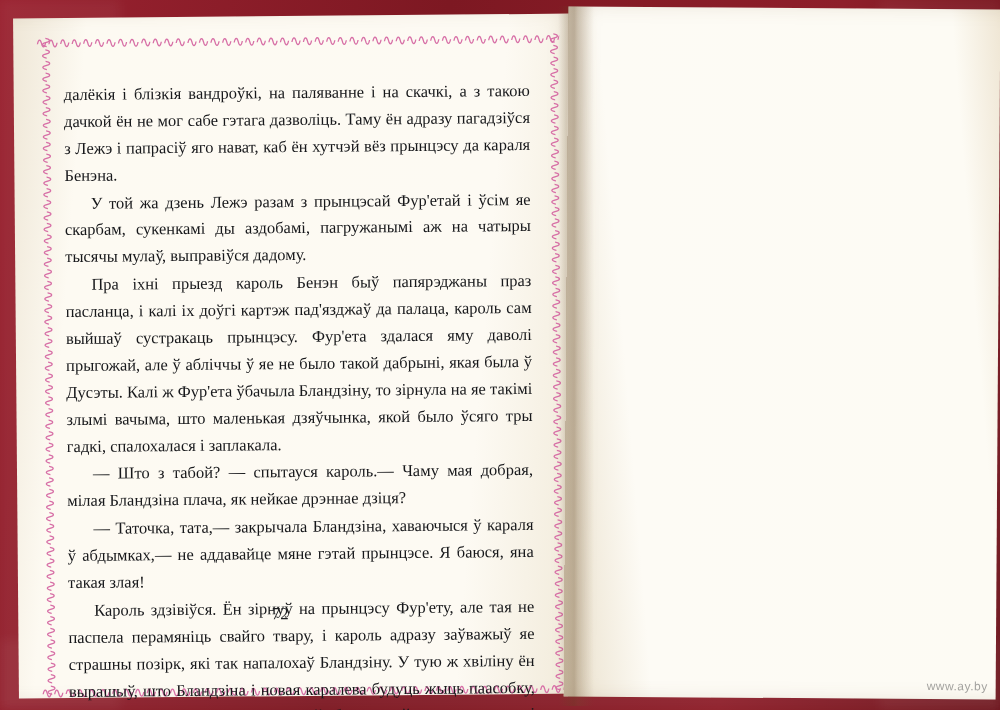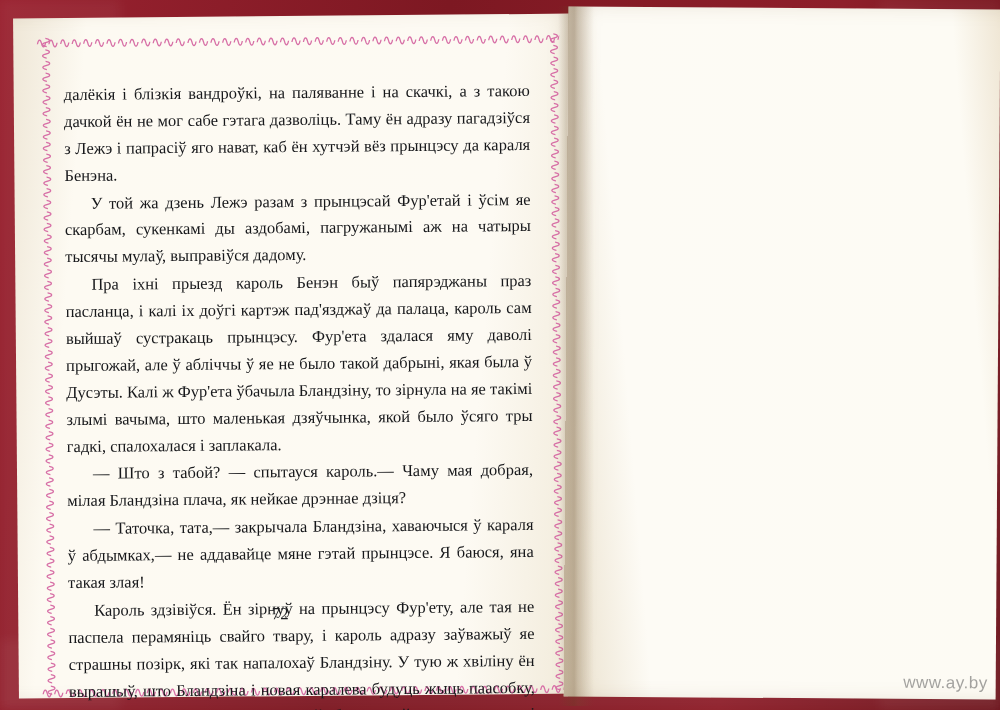--- a/index.html
+++ b/index.html
@@ -135,21 +135,21 @@
     text-align: center;
     font-size: 17px;
     color: #1b1c1f;
     font-family: "Liberation Serif", serif;
   }
 
   .watermark {
     position: absolute;
     right: 8px;
     bottom: 6px;
-    font-size: 17px;
+    font-size: 12px;
     color: rgba(90,90,90,0.55);
     font-family: "Liberation Sans", sans-serif;
     letter-spacing: 0.5px;
     text-align: right;
   }
 </style>
 </head>
 <body>
 
 <div class="photo">

